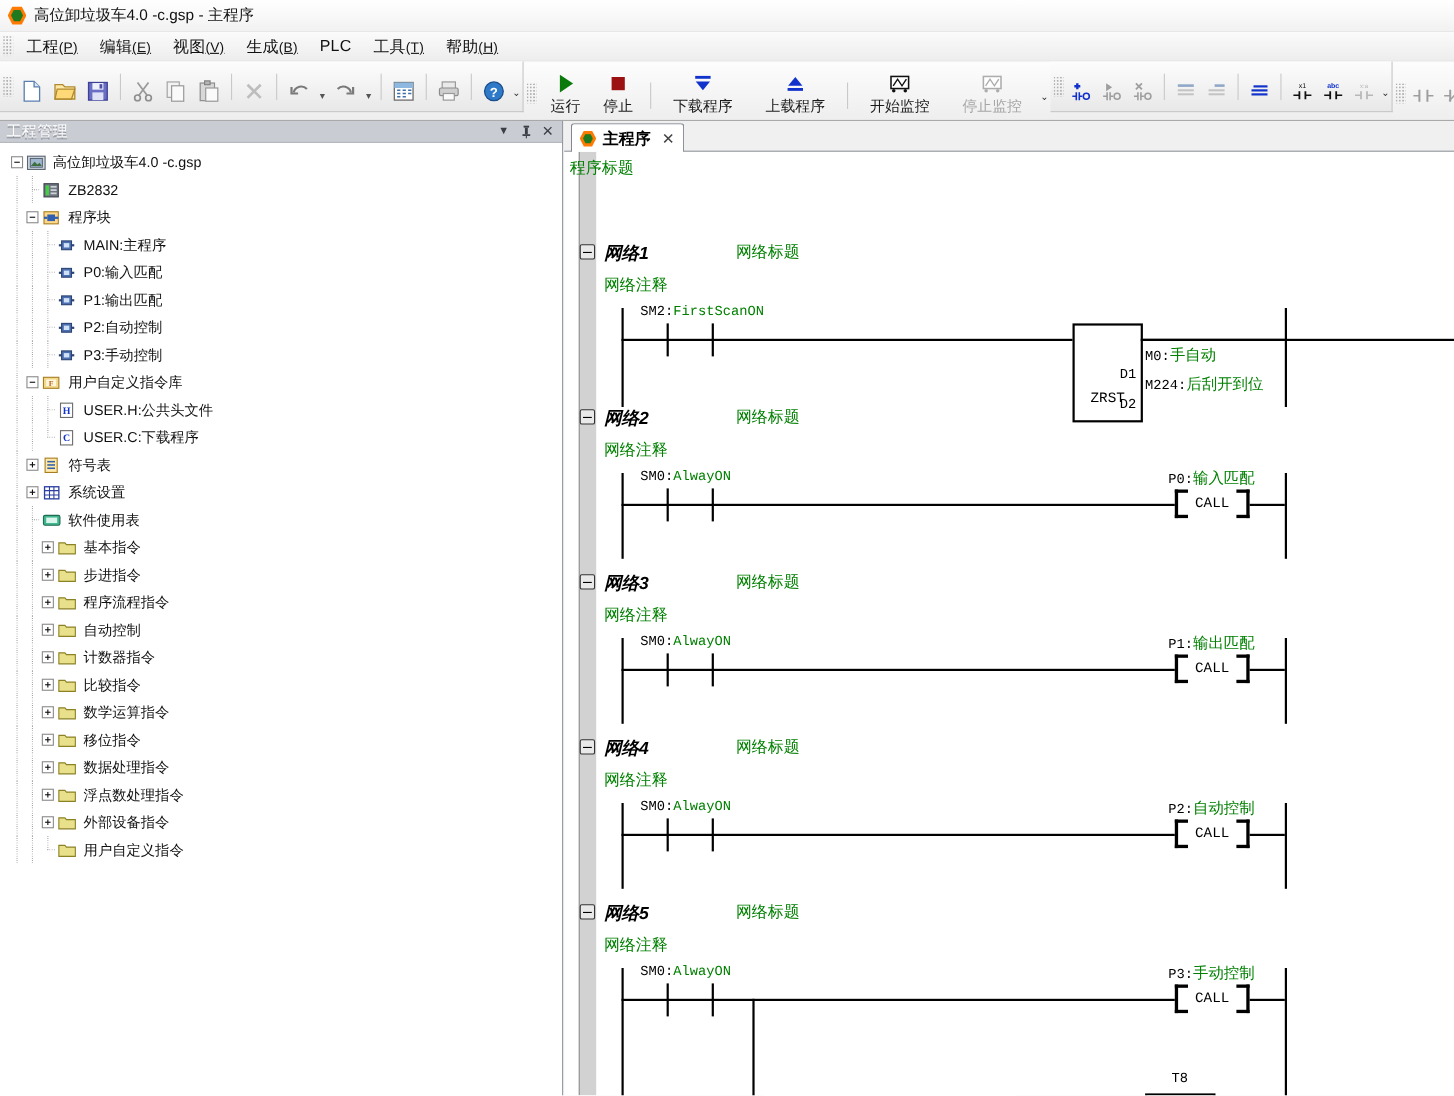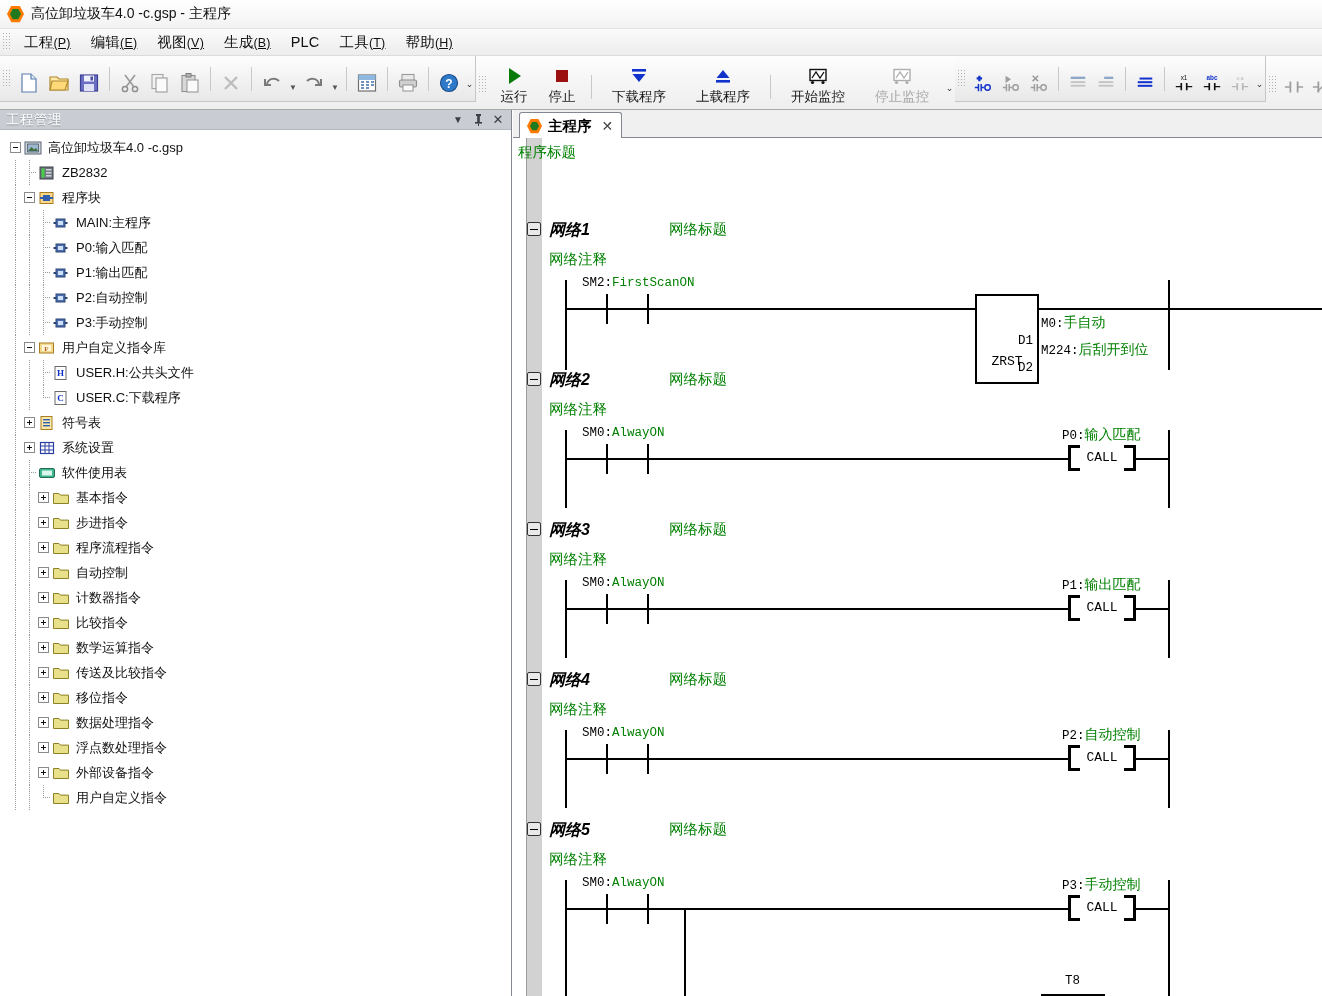--- a/index.html
+++ b/index.html
@@ -773,29 +773,20 @@
           </svg>
         <div class="ntext">数学运算指令</div>
       </div>
       <div class="node" style="padding-left:10px">
         <div class="guide v"></div>
           <div class="guide v"></div>
         <div class="expander plus"></div>
         <svg class="nico" viewBox="0 0 18 16">
             <path d="M1.5 3.5h5.5l1.4 1.6h8.1v8.4H1.5z" fill="#e8e08a" stroke="#8c8124" stroke-width="1"></path>
           </svg>
-        <div class="ntext">传送及比较指令</div>
-      </div>
-      <div class="node" style="padding-left:10px">
-        <div class="guide v"></div>
-          <div class="guide v"></div>
-        <div class="expander plus"></div>
-        <svg class="nico" viewBox="0 0 18 16">
-            <path d="M1.5 3.5h5.5l1.4 1.6h8.1v8.4H1.5z" fill="#e8e08a" stroke="#8c8124" stroke-width="1"></path>
-          </svg>
         <div class="ntext">移位指令</div>
       </div>
       <div class="node" style="padding-left:10px">
         <div class="guide v"></div>
           <div class="guide v"></div>
         <div class="expander plus"></div>
         <svg class="nico" viewBox="0 0 18 16">
             <path d="M1.5 3.5h5.5l1.4 1.6h8.1v8.4H1.5z" fill="#e8e08a" stroke="#8c8124" stroke-width="1"></path>
           </svg>
         <div class="ntext">数据处理指令</div>

